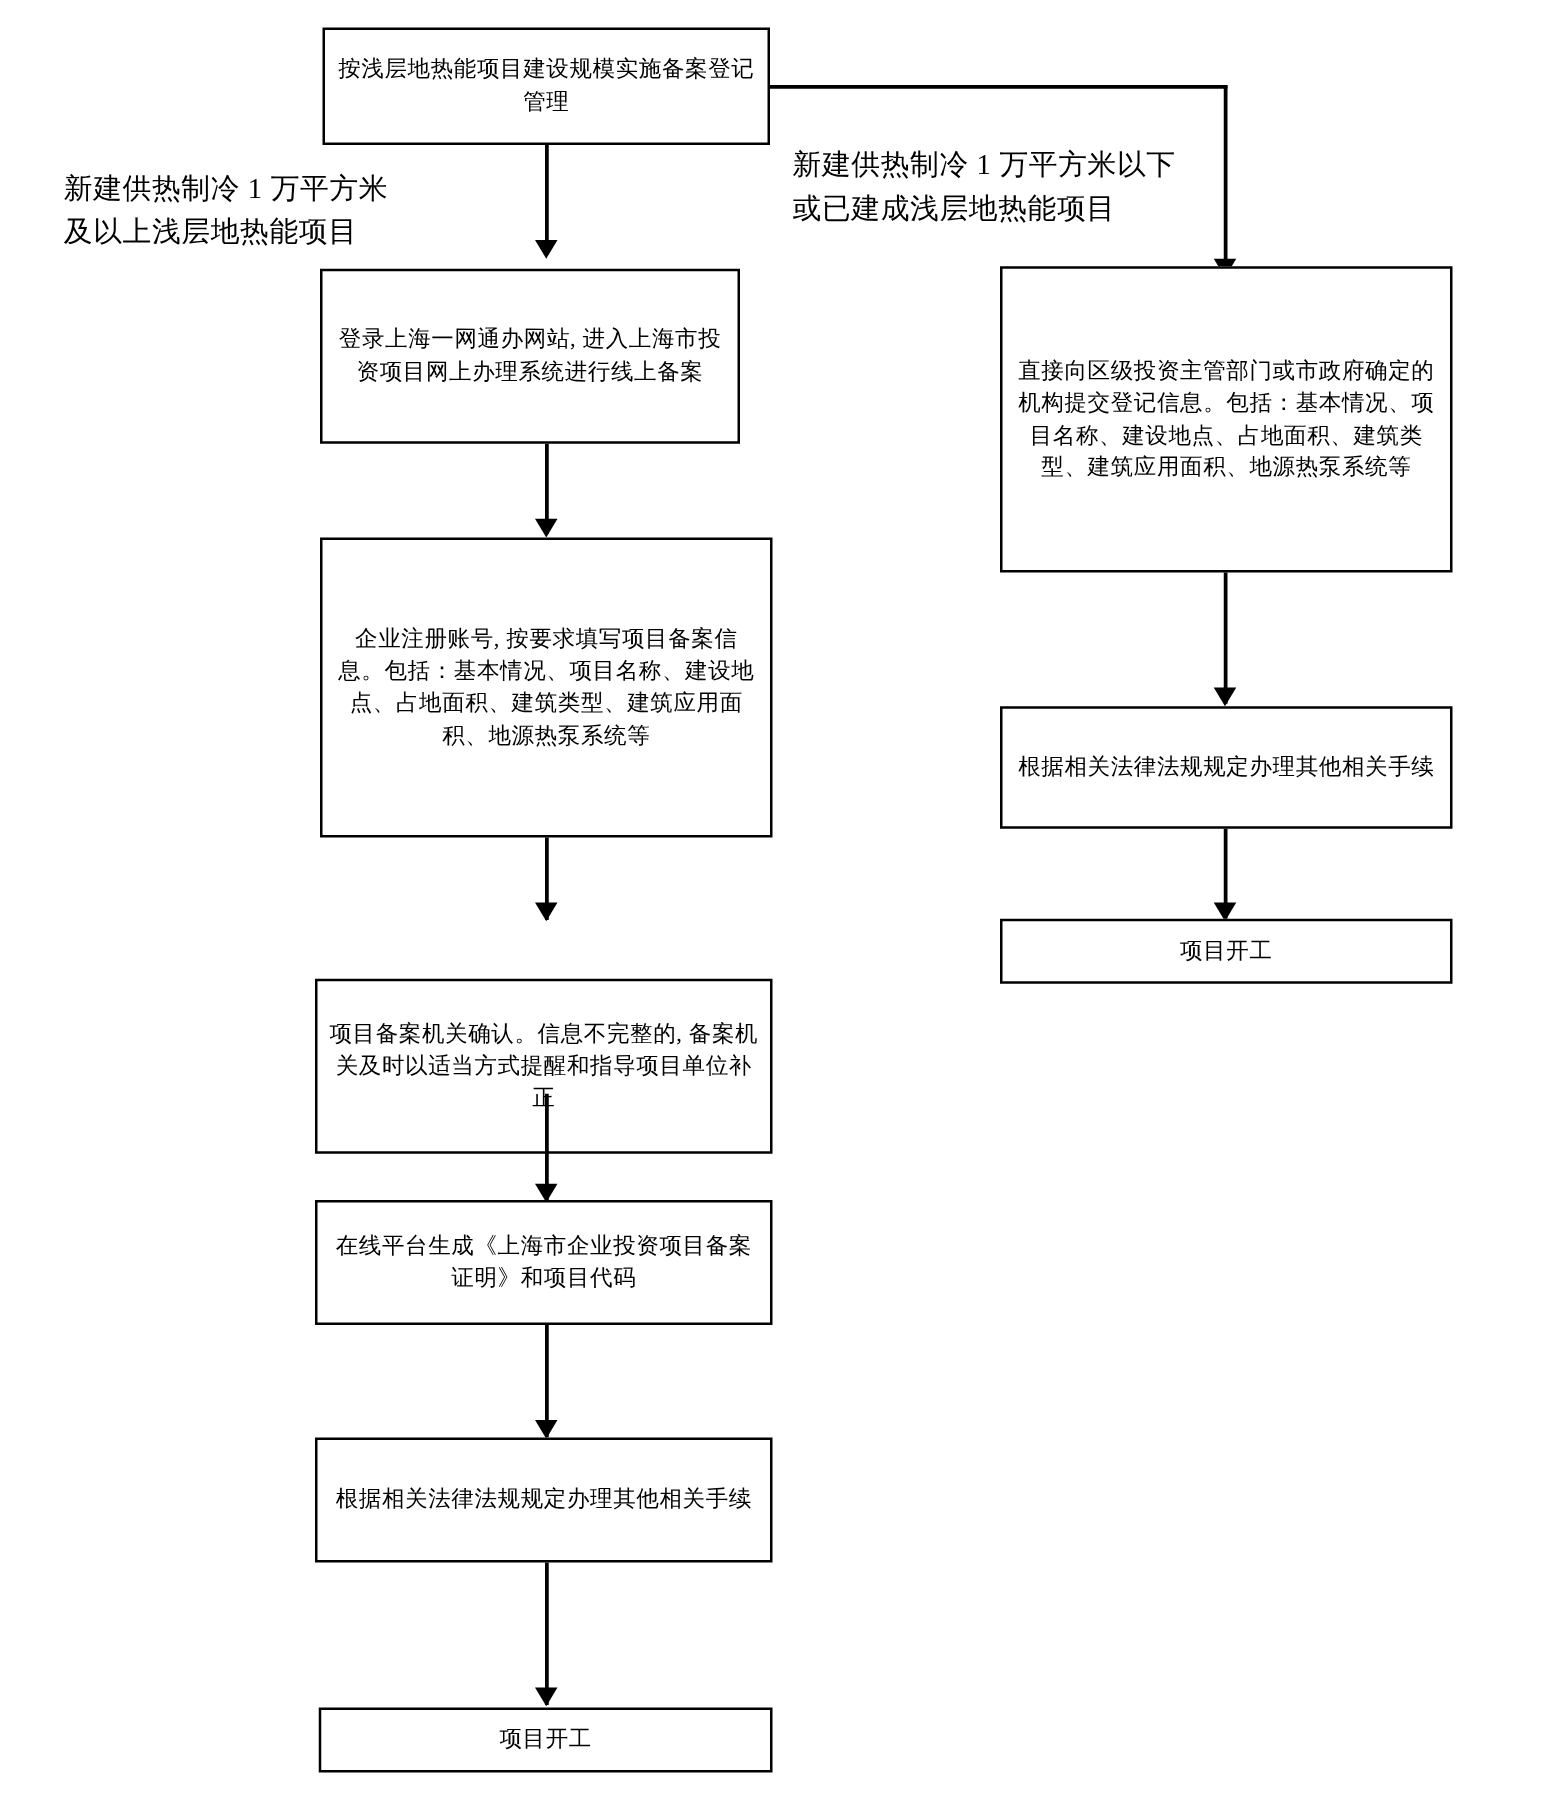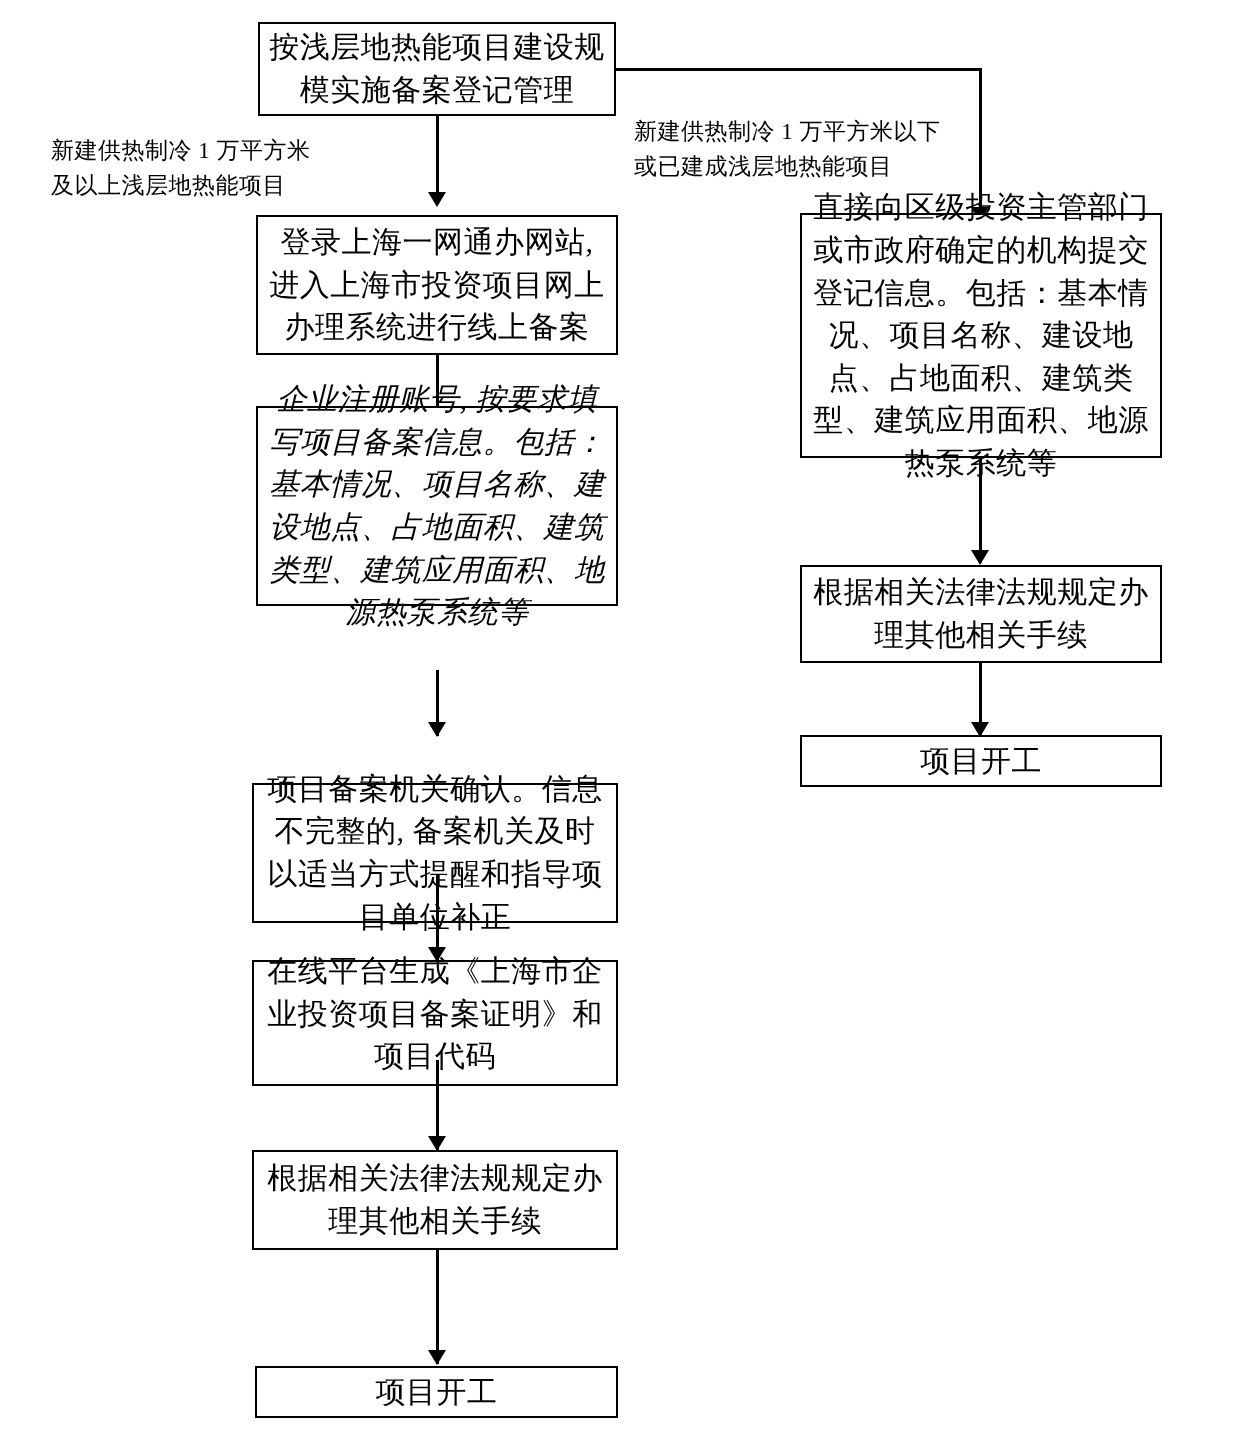--- a/index.html
+++ b/index.html
@@ -18,21 +18,21 @@
   }
   .box {
     position: absolute;
     box-sizing: border-box;
     border: 2px solid #000000;
     background: #ffffff;
     display: flex;
     align-items: center;
     justify-content: center;
     text-align: center;
-    font-size: 30px;
+    font-size: 18px;
     line-height: 1.42;
     padding: 6px 8px;
     letter-spacing: 0.5px;
   }
   .box span {
     display: block;
     width: 100%;
   }
   .label {
     position: absolute;
@@ -75,42 +75,42 @@
 
   <div class="hline" style="left:616px; top:68px; width:366px;"></div>
   <div class="vline" style="left:979px; top:68px; height:145px;"></div>
   <div class="arrowhead" style="left:971px; top:207px;"></div>
 
   <div class="label" style="left:51px; top:134px; width:330px;">新建供热制冷 1 万平方米
 及以上浅层地热能项目</div>
   <div class="label" style="left:634px; top:115px; width:380px;">新建供热制冷 1 万平方米以下
 或已建成浅层地热能项目</div>
 
-  <div class="box" style="left:256px; top:215px; width:362px; height:140px;">
+  <div class="box" style="left:256px; top:215px; width:336px; height:140px;">
     <span>登录上海一网通办网站, 进入上海市投资项目网上办理系统进行线上备案</span>
   </div>
 
   <div class="vline" style="left:436px; top:355px; height:72px;"></div>
   <div class="arrowhead" style="left:428px; top:415px;"></div>
 
-  <div class="box" style="left:256px; top:406px; width:362px; height:200px;font-style:italic;">
+  <div class="box" style="left:256px; top:430px; width:362px; height:240px;">
     <span>企业注册账号, 按要求填写项目备案信息。包括：基本情况、项目名称、建设地点、占地面积、建筑类型、建筑应用面积、地源热泵系统等</span>
   </div>
 
   <div class="vline" style="left:436px; top:670px; height:66px;"></div>
   <div class="arrowhead" style="left:428px; top:722px;"></div>
 
   <div class="box" style="left:252px; top:735px; width:366px; height:140px;margin-top:48px;">
     <span>项目备案机关确认。信息不完整的, 备案机关及时以适当方式提醒和指导项目单位补正</span>
   </div>
 
   <div class="vline" style="left:436px; top:875px; height:86px;"></div>
   <div class="arrowhead" style="left:428px; top:947px;"></div>
 
-  <div class="box" style="left:252px; top:960px; width:366px; height:126px;align-items:flex-end;">
+  <div class="box" style="left:252px; top:960px; width:366px; height:100px;">
     <span>在线平台生成《上海市企业投资项目备案证明》和项目代码</span>
   </div>
 
   <div class="vline" style="left:436px; top:1060px; height:90px;"></div>
   <div class="arrowhead" style="left:428px; top:1136px;"></div>
 
   <div class="box" style="left:252px; top:1150px; width:366px; height:100px;">
     <span>根据相关法律法规规定办理其他相关手续</span>
   </div>
 

